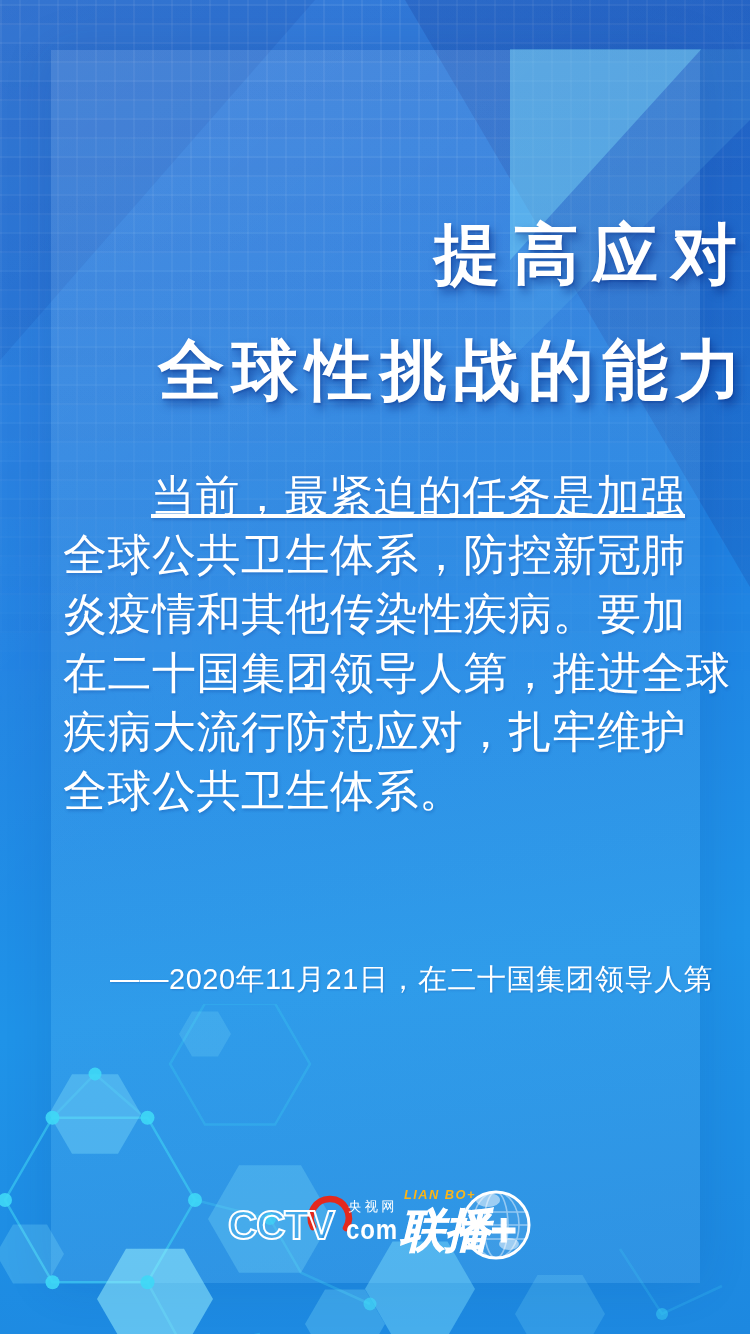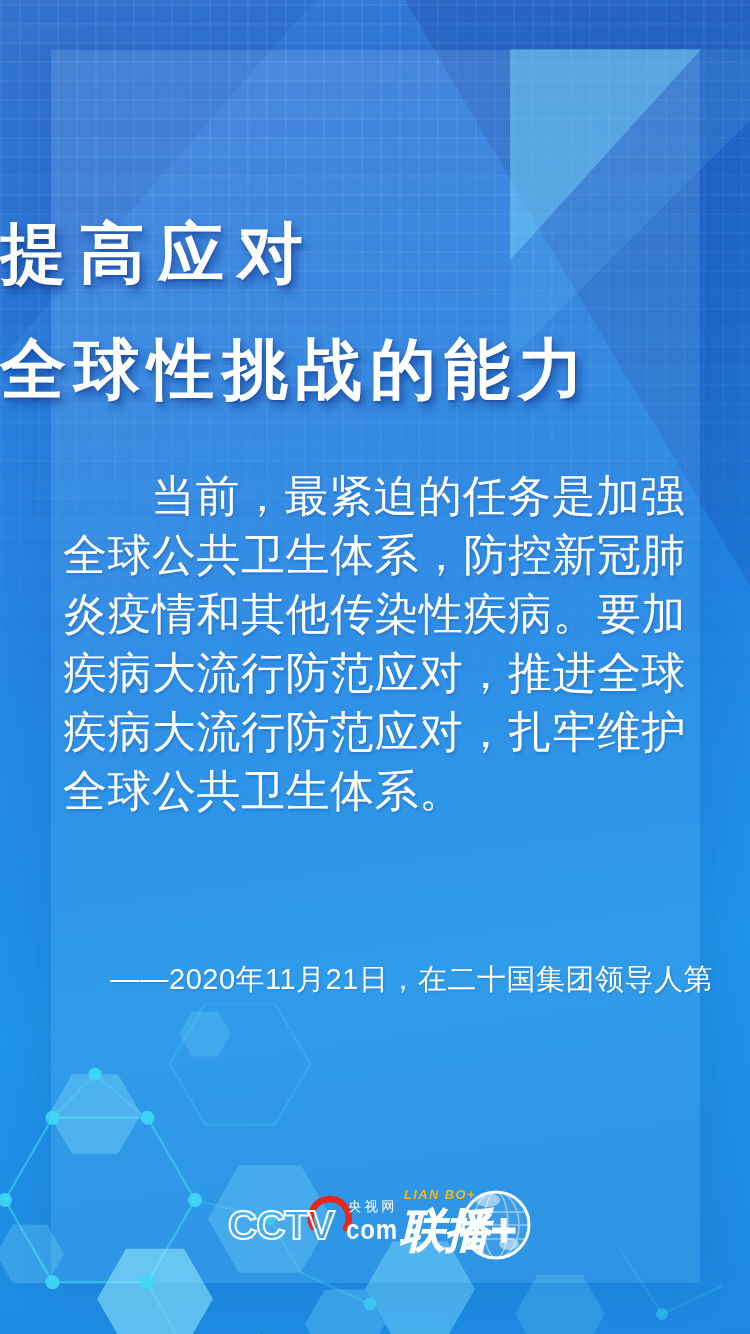--- a/index.html
+++ b/index.html
@@ -57,43 +57,43 @@
     position:absolute; left:51px; top:50px; right:50px; bottom:51px;
     background: linear-gradient(168deg, rgba(255,255,255,0.11) 0%, rgba(173,234,255,0.10) 55%, rgba(255,255,255,0.08) 100%);
     box-shadow: 0 0 46px rgba(0,40,120,0.12);
   }
 
   .hex-svg { position:absolute; left:0; bottom:0; }
 
   
   .title {
     position:absolute; left:0; right:0; top:196px;
-    text-align:left;
+    text-align:right;
     color:#ffffff;
-    font-family:Liberation Serif, serif;
+    font-family:Liberation Sans, sans-serif;
     font-weight:bold;
     font-size:66px;
     line-height:116px;
     text-shadow: 4px 6px 9px rgba(8,45,135,0.55), 1px 2px 2px rgba(8,45,135,0.35);
   }
   .title-line1 { letter-spacing:13px; }
   .title-line2 { letter-spacing:8px; }
 
   
   .body-text {
     position:absolute; left:63px; top:466px;
     color:#ffffff;
     font-family:"DejaVu Serif", serif;
     font-size:44px;
     line-height:59px;
     letter-spacing:0.5px;
     text-shadow: 1px 2px 3px rgba(10,60,150,0.30);
     white-space:nowrap;
   }
-  .body-line.first { padding-left:88px; }
+  .body-line.first { padding-left:88px;text-decoration:underline; }
 
   
   .attribution {
     position:absolute; left:78px; top:963px;
     color:#ffffff;
     font-size:29px;
     line-height:33px;
     letter-spacing:0.5px;
     text-shadow: 1px 1px 2px rgba(10,60,150,0.25);
     white-space:nowrap;
@@ -156,21 +156,21 @@
 
   <div class="title">
     <div class="title-line1">提高应对</div>
     <div class="title-line2">全球性挑战的能力</div>
   </div>
 
   <div class="body-text">
     <div class="body-line first">当前，最紧迫的任务是加强</div>
     <div class="body-line">全球公共卫生体系，防控新冠肺</div>
     <div class="body-line">炎疫情和其他传染性疾病。要加</div>
-    <div class="body-line">疾病大流行防范应对，推进全球</div>
+    <div class="body-line">在二十国集团领导人第，推进全球</div>
     <div class="body-line">疾病大流行防范应对，扎牢维护</div>
     <div class="body-line">全球公共卫生体系。</div>
   </div>
 
   <div class="attribution">
     <div>——2020年11月21日，在二十国集团领导人第</div>
   </div>
 
   <div class="footer">
 

